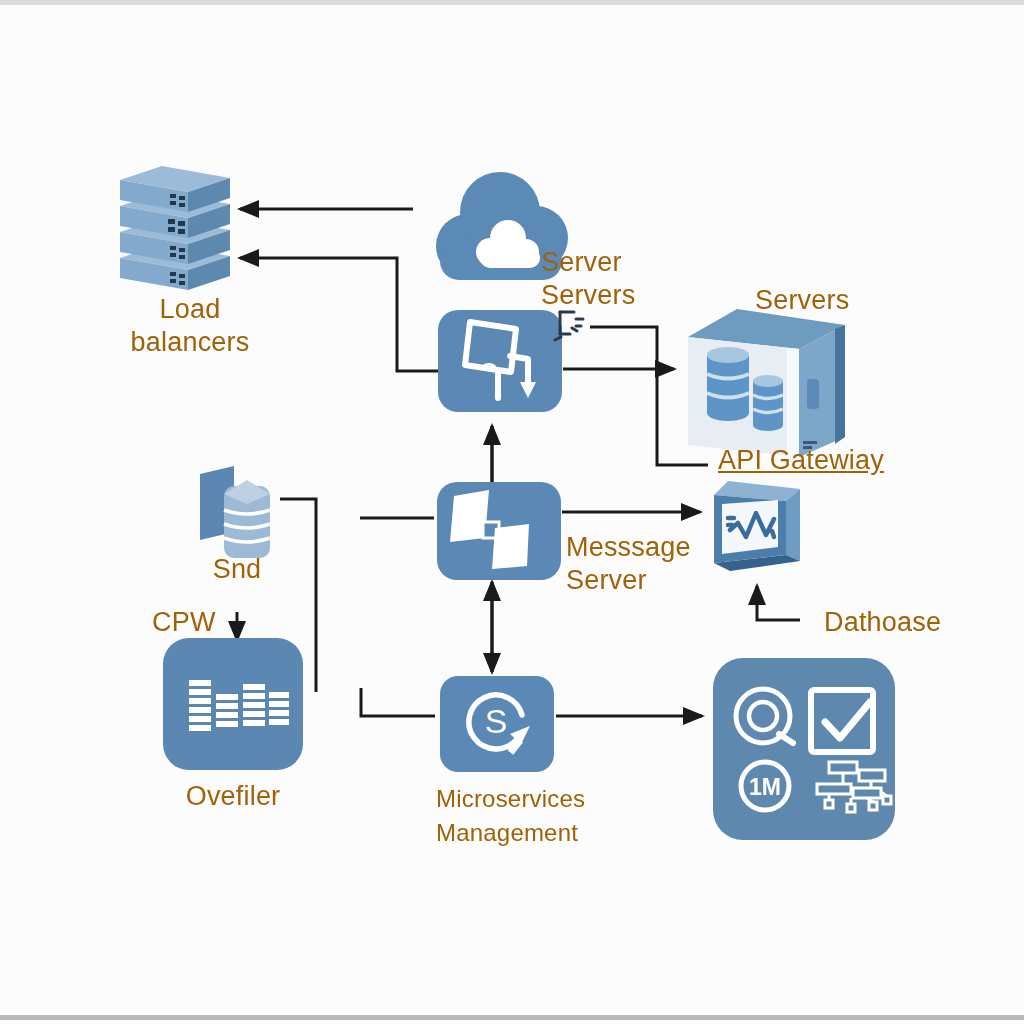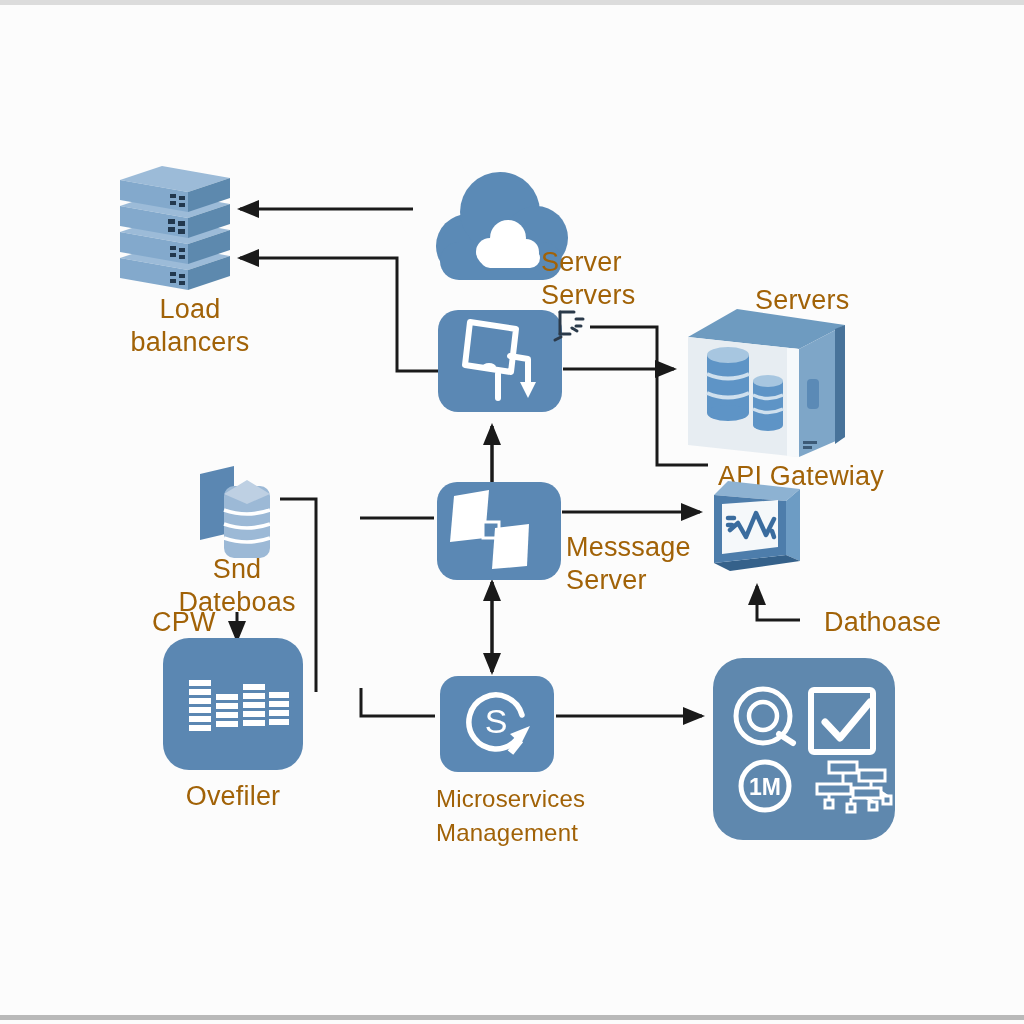--- a/index.html
+++ b/index.html
@@ -176,21 +176,21 @@
       </g>
     </g>
 
     <rect x="124" y="84" width="12" height="30" rx="4" fill="#5b8ab6"></rect>
     <g fill="#3c5a77">
       <rect x="120" y="146" width="14" height="3"></rect>
         <rect x="120" y="151" width="9" height="3"></rect>
     </g>
   </svg>
 </div>
-<div class="lbl" style="left:718px;top:460px;">API Gatewiay</div>
+<div class="lbl" style="left:718px;top:444px;text-decoration:underline;">API Gatewiay</div>
 
 <div class="node" style="left:437px;top:482px;">
   <svg width="124" height="98" viewBox="0 0 124 98">
     <rect x="0" y="0" width="124" height="98" rx="20" fill="#5b88b4"></rect>
     <polygon points="17,14 52,8 48,56 13,60" fill="#ffffff"></polygon>
     <rect x="46" y="40" width="16" height="16" fill="#5b88b4" stroke="#ffffff" stroke-width="3"></rect>
     <polygon points="58,46 92,42 90,84 55,87" fill="#ffffff"></polygon>
   </svg>
 </div>
 <div class="lbl" style="left:566px;top:531px;">
@@ -224,21 +224,20 @@
       <g stroke="#ffffff" stroke-width="3.5" fill="none">
         <path d="M28,46 Q51,54 74,46"></path>
         <path d="M28,60 Q51,68 74,60"></path>
         <path d="M28,74 Q51,82 74,74"></path>
       </g>
     </g>
   </svg>
 </div>
 <div class="lbl center" style="left:172px;top:553px;width:130px;">
   <div>Snd</div>
-  <div>Dateboas</div>
 </div>
 <div class="lbl" style="left:152px;top:606px;">CPW</div>
 
 <div class="node" style="left:163px;top:638px;">
   <svg width="140" height="132" viewBox="0 0 140 132">
     <rect x="0" y="0" width="140" height="132" rx="26" fill="#5b87b2"></rect>
     <g fill="#ffffff">
       <rect x="26" y="42" width="22" height="6"></rect>
         <rect x="26" y="51" width="22" height="6"></rect>
         <rect x="26" y="60" width="22" height="6"></rect>

